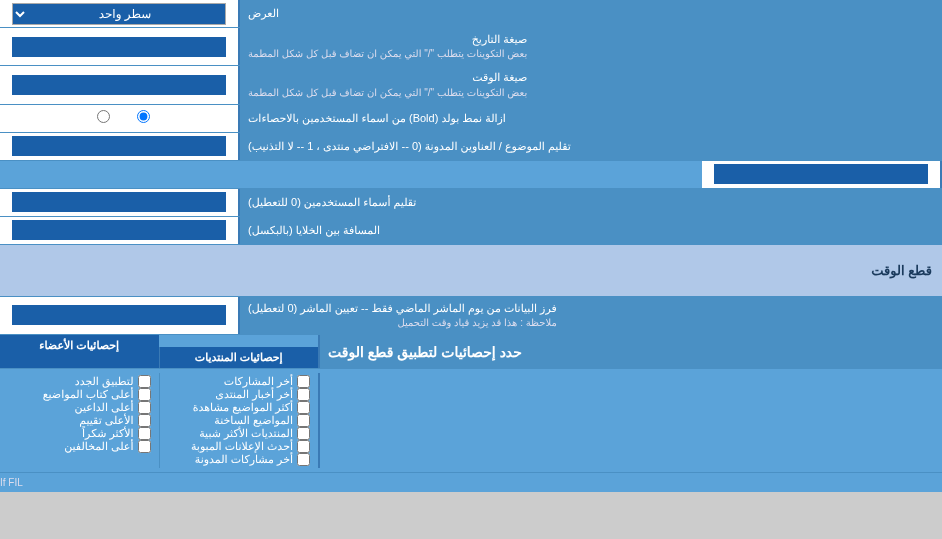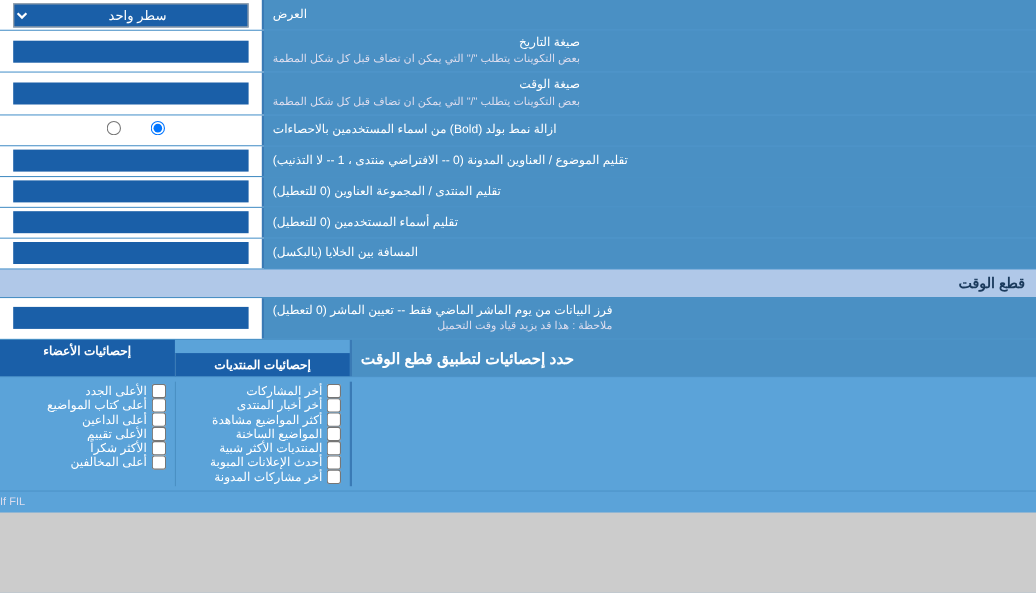--- a/index.html
+++ b/index.html
@@ -56,21 +56,21 @@
       border: 1px solid #aaa;
       padding: 2px 6px;
       width: 90%;
       font-size: 12px;
       text-align: center;
     }
     .section-header {
       background: #b0c8e8;
       color: #1a3a5c;
       font-weight: bold;
-      padding: 5px 10px;
+      padding: 18px 10px;
       text-align: right;
       border-bottom: 1px solid #4a90c4;
       font-size: 13px;
     }
     .radio-group {
       display: flex;
       align-items: center;
       gap: 8px;
       padding: 0 10px;
       direction: rtl;
@@ -153,23 +153,20 @@
   <div class="row">
     <div class="row-label">
       <span>تقليم الموضوع / العناوين المدونة (0 -- الافتراضي منتدى ، 1 -- لا التذنيب)</span>
     </div>
     <div class="row-input">
       <input type="text" style="">
     </div>
   </div>
 
   <div class="row">
-    <div class="row-label">
-      <span>تقليم المنتدى / المجموعة العناوين (0 للتعطيل)</span>
-    </div>
     <div class="row-input">
       <input type="text" style="">
     </div>
   </div>
 
   <div class="row">
     <div class="row-label">
       <span>تقليم أسماء المستخدمين (0 للتعطيل)</span>
     </div>
     <div class="row-input">
@@ -247,21 +244,21 @@
         </div>
         <div class="checkbox-item">
           <input type="checkbox" style="">
           <span>أخر مشاركات المدونة</span>
         </div>
       </div>
 
       <div style="flex:1;padding:2px 8px;">
         <div class="checkbox-item">
           <input type="checkbox" style="">
-          <span>الأعلى الجدد</span>
+          <span>لتطبيق الجدد</span>
         </div>
         <div class="checkbox-item">
           <input type="checkbox" style="">
           <span>أعلى كتاب المواضيع</span>
         </div>
         <div class="checkbox-item">
           <input type="checkbox" style="">
           <span>أعلى الداعين</span>
         </div>
         <div class="checkbox-item">

